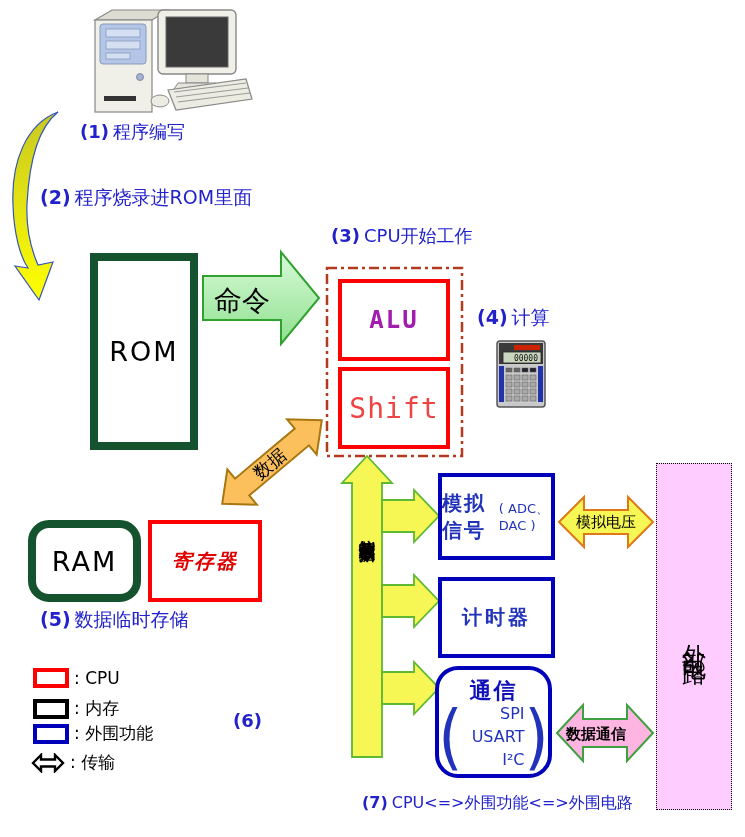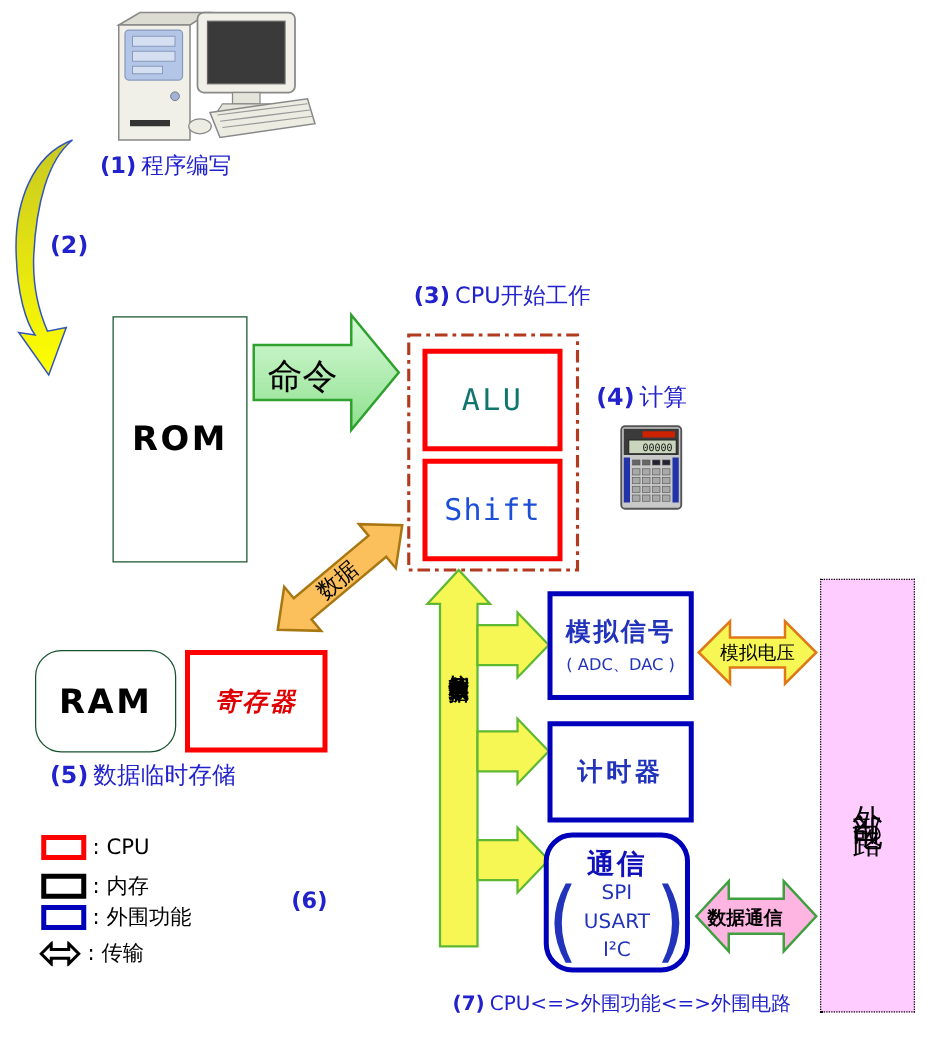--- a/index.html
+++ b/index.html
@@ -10,39 +10,39 @@
   svg.decor{position:absolute;left:0;top:0;z-index:1;}
   .layer{position:absolute;left:0;top:0;width:745px;height:837px;z-index:2;}
 
   
   .step{position:absolute;color:#2222CC;white-space:nowrap;display:flex;align-items:baseline;}
   .step .num{font-weight:bold;margin-right:4px;}
   .s18{font-size:18px;} .s19{font-size:19px;} .s16{font-size:16px;}
 
   
   .box{position:absolute;background:#fff;display:flex;align-items:center;justify-content:center;box-sizing:border-box;}
-  .b-black{border:1px solid #14532d;font-weight:bold;}
+  .b-black{border:8px solid #14532d;}
   .b-red{border:4px solid #F00;}
   .b-blue{border:4px solid #0000BB;}
   .rom-label,.ram-label{font-size:27px;color:#000;letter-spacing:2px;}
-  .alu-label{font-family:"DejaVu Sans Mono","Liberation Mono",monospace;font-size:24px;color:#0f766e;letter-spacing:2px;}
-  .shift-label{font-family:"DejaVu Sans Mono","Liberation Mono",monospace;font-size:24px;color:#1d4ed8;letter-spacing:1px;}
+  .alu-label{font-family:"DejaVu Sans Mono","Liberation Mono",monospace;font-size:24px;color:#a21caf;letter-spacing:2px;font-weight:bold;}
+  .shift-label{font-family:"DejaVu Sans Mono","Liberation Mono",monospace;font-size:28px;color:#ef4444;letter-spacing:1px;}
   .register-label{font-size:20px;color:#E00000;font-weight:600;letter-spacing:2px;}
   .blue-t{color:#2233BB;}
 
-  .analog-box{flex-direction:column;gap:4px;}
+  .analog-box{flex-direction:row;gap:4px;}
   .analog-title{font-size:20px;font-weight:600;letter-spacing:2px;}
   .analog-sub{font-size:13px;}
   .timer-label{font-size:20px;font-weight:600;letter-spacing:3px;}
 
   .comm-box{flex-direction:column;justify-content:flex-start;padding-top:6px;}
   .comm-title{font-size:22px;font-weight:bold;color:#1111BB;letter-spacing:2px;}
   .paren-row{display:flex;align-items:center;justify-content:center;margin-top:-4px;}
   .paren{font-size:62px;color:#2233BB;font-weight:400;line-height:1;transform:scaleY(1.15);}
-  .proto-col{display:flex;flex-direction:column;align-items:center;width:62px;}
+  .proto-col{display:flex;flex-direction:column;align-items:flex-end;width:62px;}
   .proto{font-size:16px;color:#2233BB;line-height:1.45;}
 
   .external-box{background:#FFCCFF;border:1px dotted #000;writing-mode:vertical-rl;
     font-size:24px;color:#000;letter-spacing:6px;display:flex;align-items:center;justify-content:center;}
 
   
   .arrow-label{position:absolute;color:#000;white-space:nowrap;}
   .cmd-label{font-size:28px;}
   .data-label{font-size:18px;transform:rotate(-40deg);transform-origin:center;}
   .vertical-label{writing-mode:vertical-rl;font-size:16px;font-weight:600;letter-spacing:1px;}
@@ -160,20 +160,21 @@
   </svg>
 
   <div class="layer">
 
     <div class="step s18" style="left:80px;top:120px;">
       <span class="num">(1)</span>
       <span>程序编写</span>
     </div>
     <div class="step s19" style="left:40px;top:185px;">
       <span class="num">(2)</span>
+      <span>程序烧录进ROM里面</span>
     </div>
     <div class="step s18" style="left:331px;top:224px;">
       <span class="num">(3)</span>
       <span>CPU开始工作</span>
     </div>
     <div class="step s19" style="left:477px;top:305px;">
       <span class="num">(4)</span>
       <span>计算</span>
     </div>
     <div class="step s19" style="left:40px;top:607px;">

